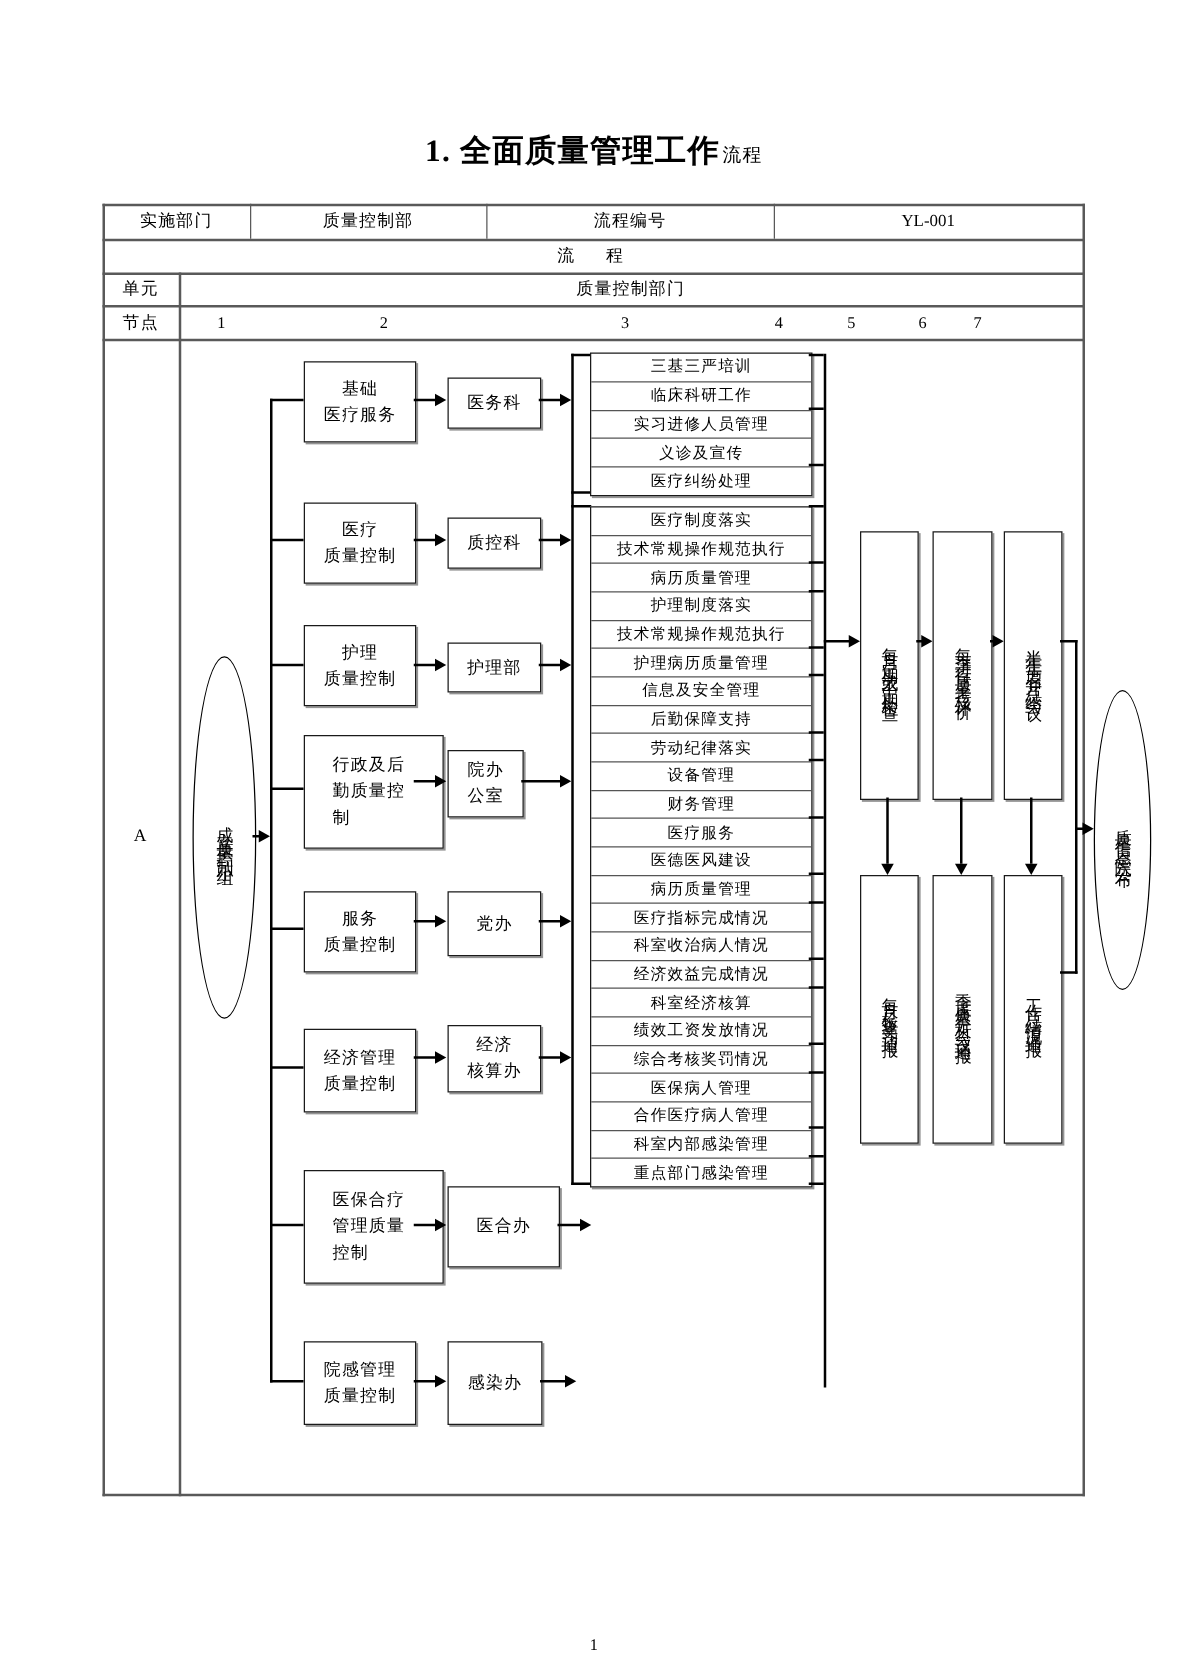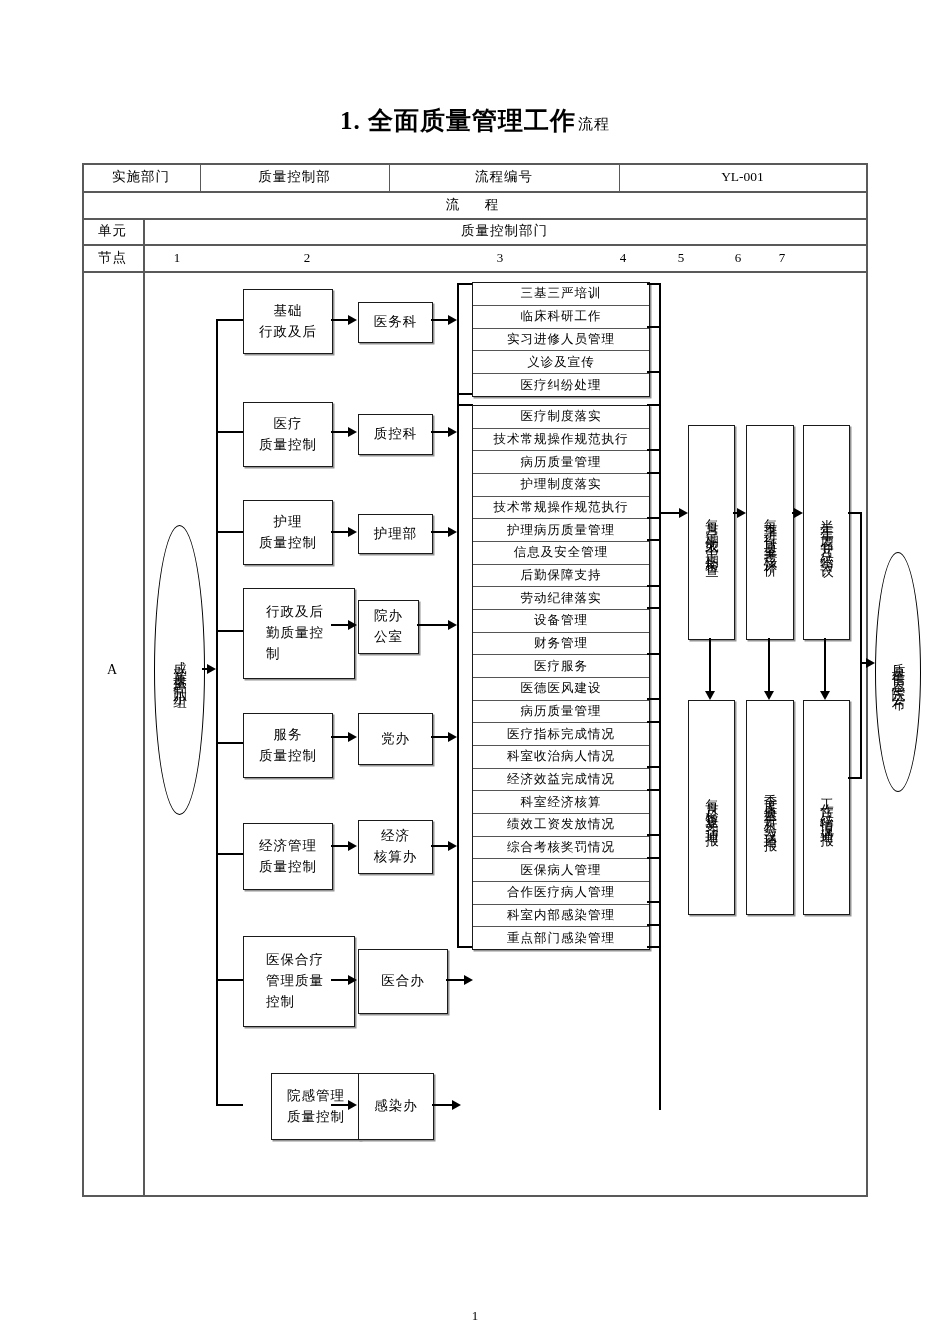--- a/index.html
+++ b/index.html
@@ -84,36 +84,36 @@
   <div class="hl" style="left:216px;top:319px;width:27px;"></div>
   <div class="hl" style="left:216px;top:431px;width:27px;"></div>
   <div class="hl" style="left:216px;top:531px;width:27px;"></div>
   <div class="hl" style="left:216px;top:630px;width:27px;"></div>
   <div class="hl" style="left:216px;top:742px;width:27px;"></div>
   <div class="hl" style="left:216px;top:853px;width:27px;"></div>
   <div class="hl" style="left:216px;top:979px;width:27px;"></div>
   <div class="hl" style="left:216px;top:1104px;width:27px;"></div>
 
   <div class="box" style="left:243px;top:289px;width:88px;height:63px;">基础
-行政及后</div>
+医疗服务</div>
   <div class="box" style="left:243px;top:402px;width:88px;height:63px;">医疗
 质量控制</div>
   <div class="box" style="left:243px;top:500px;width:88px;height:63px;">护理
 质量控制</div>
   <div class="box al" style="left:243px;top:588px;width:88px;height:89px;">行政及后
 勤质量控
 制</div>
   <div class="box" style="left:243px;top:713px;width:88px;height:63px;">服务
 质量控制</div>
   <div class="box" style="left:243px;top:823px;width:88px;height:65px;">经济管理
 质量控制</div>
   <div class="box al" style="left:243px;top:936px;width:88px;height:89px;">医保合疗
 管理质量
 控制</div>
-  <div class="box" style="left:243px;top:1073px;width:88px;height:65px;margin-left:28px;">院感管理
+  <div class="box" style="left:243px;top:1073px;width:88px;height:65px;">院感管理
 质量控制</div>
 
   <div class="hl" style="left:331px;top:319px;width:18px;"></div>
     <div class="arr ar" style="left:348px;top:315px;"></div>
   <div class="hl" style="left:331px;top:431px;width:18px;"></div>
     <div class="arr ar" style="left:348px;top:427px;"></div>
   <div class="hl" style="left:331px;top:531px;width:18px;"></div>
     <div class="arr ar" style="left:348px;top:527px;"></div>
   <div class="hl" style="left:331px;top:624px;width:18px;"></div>
     <div class="arr ar" style="left:348px;top:620px;"></div>

